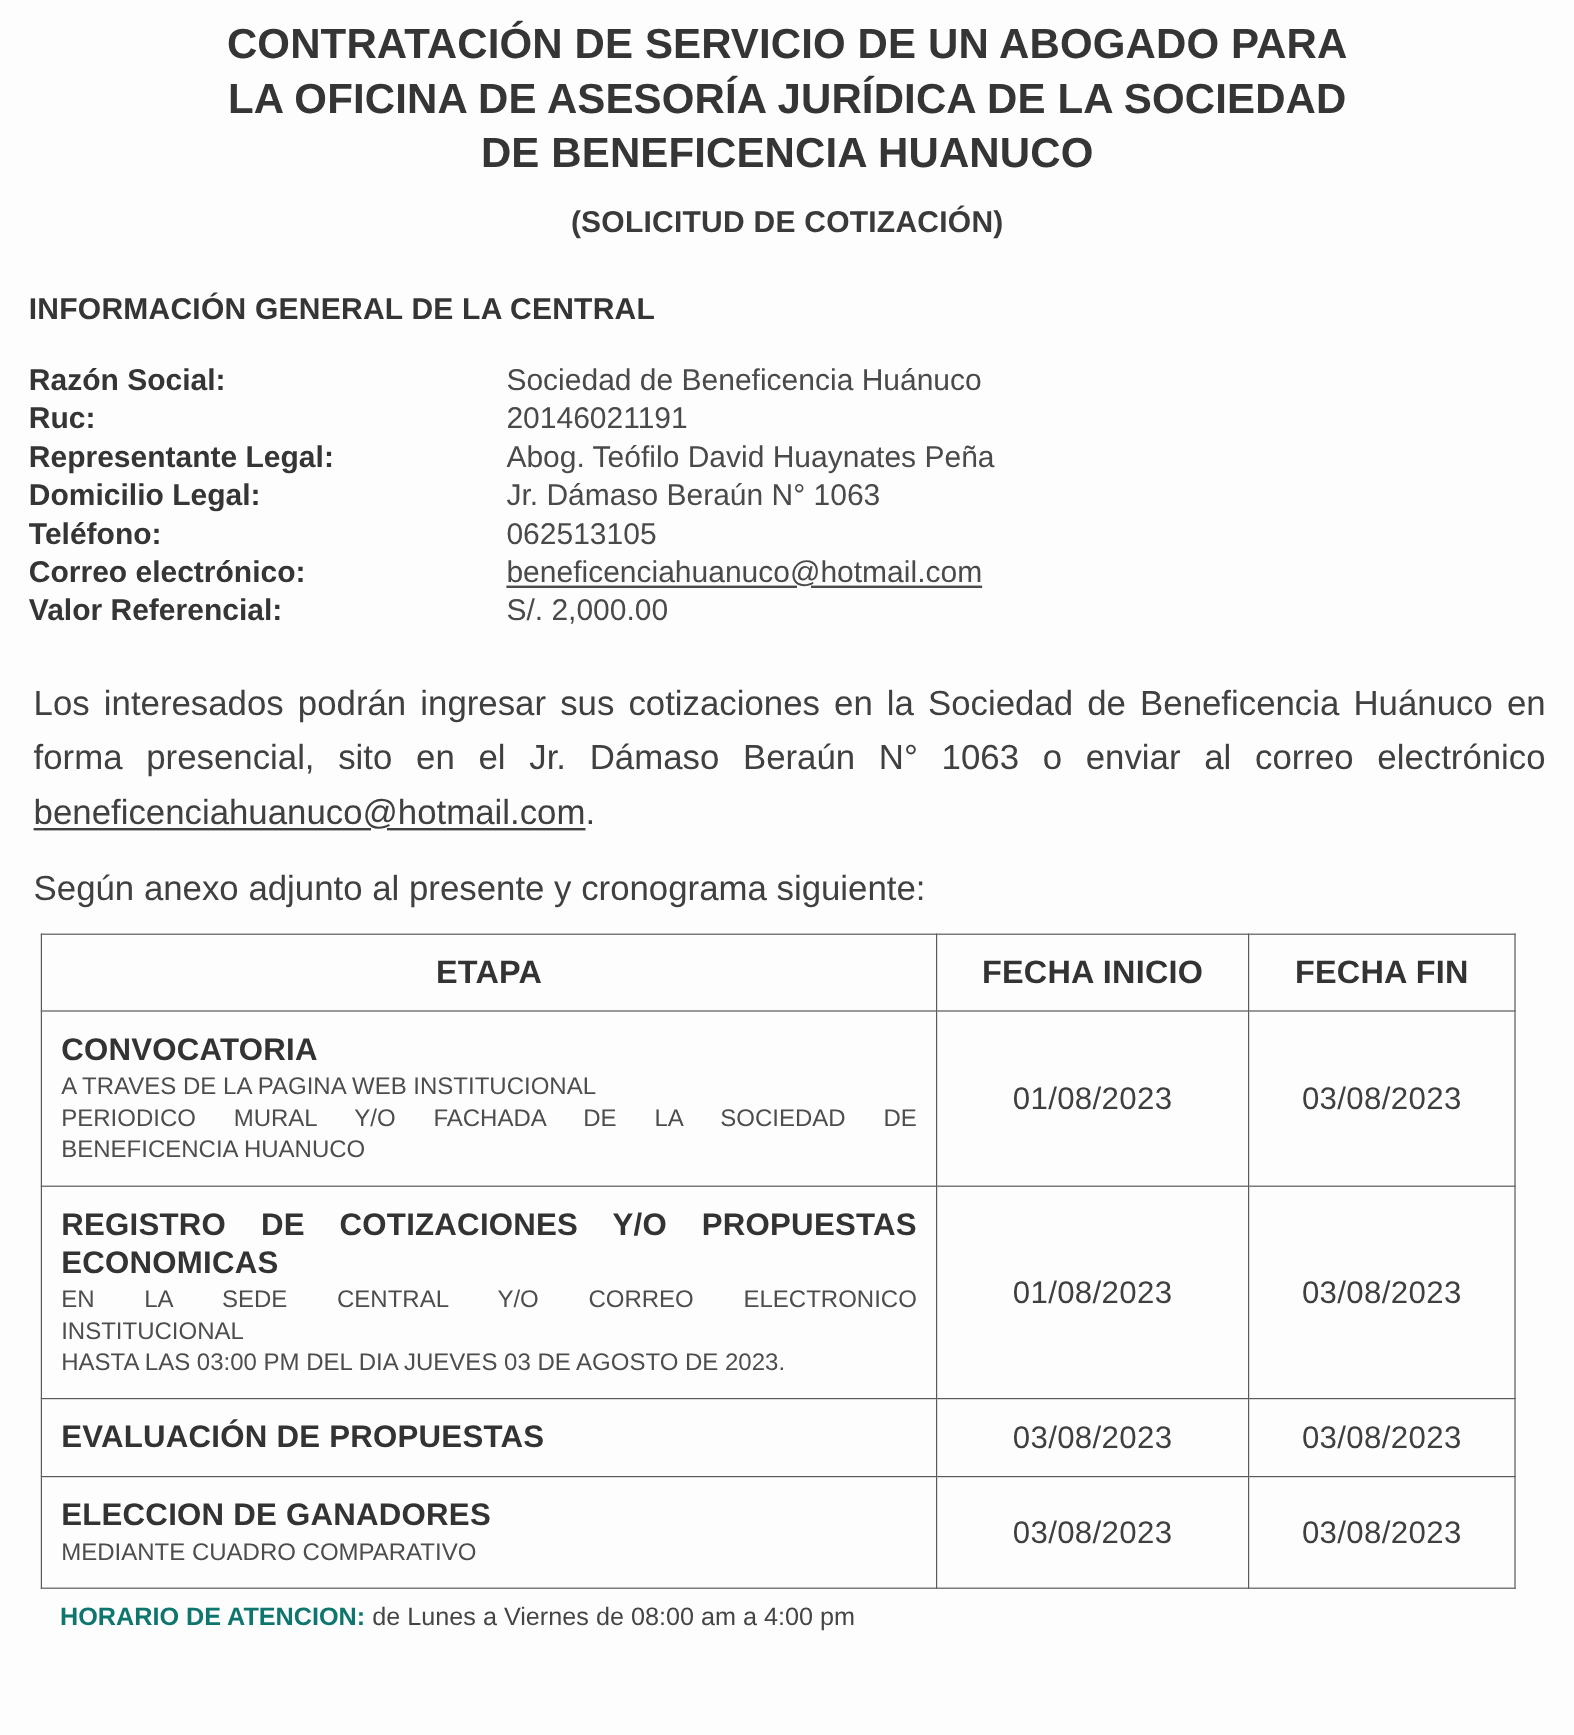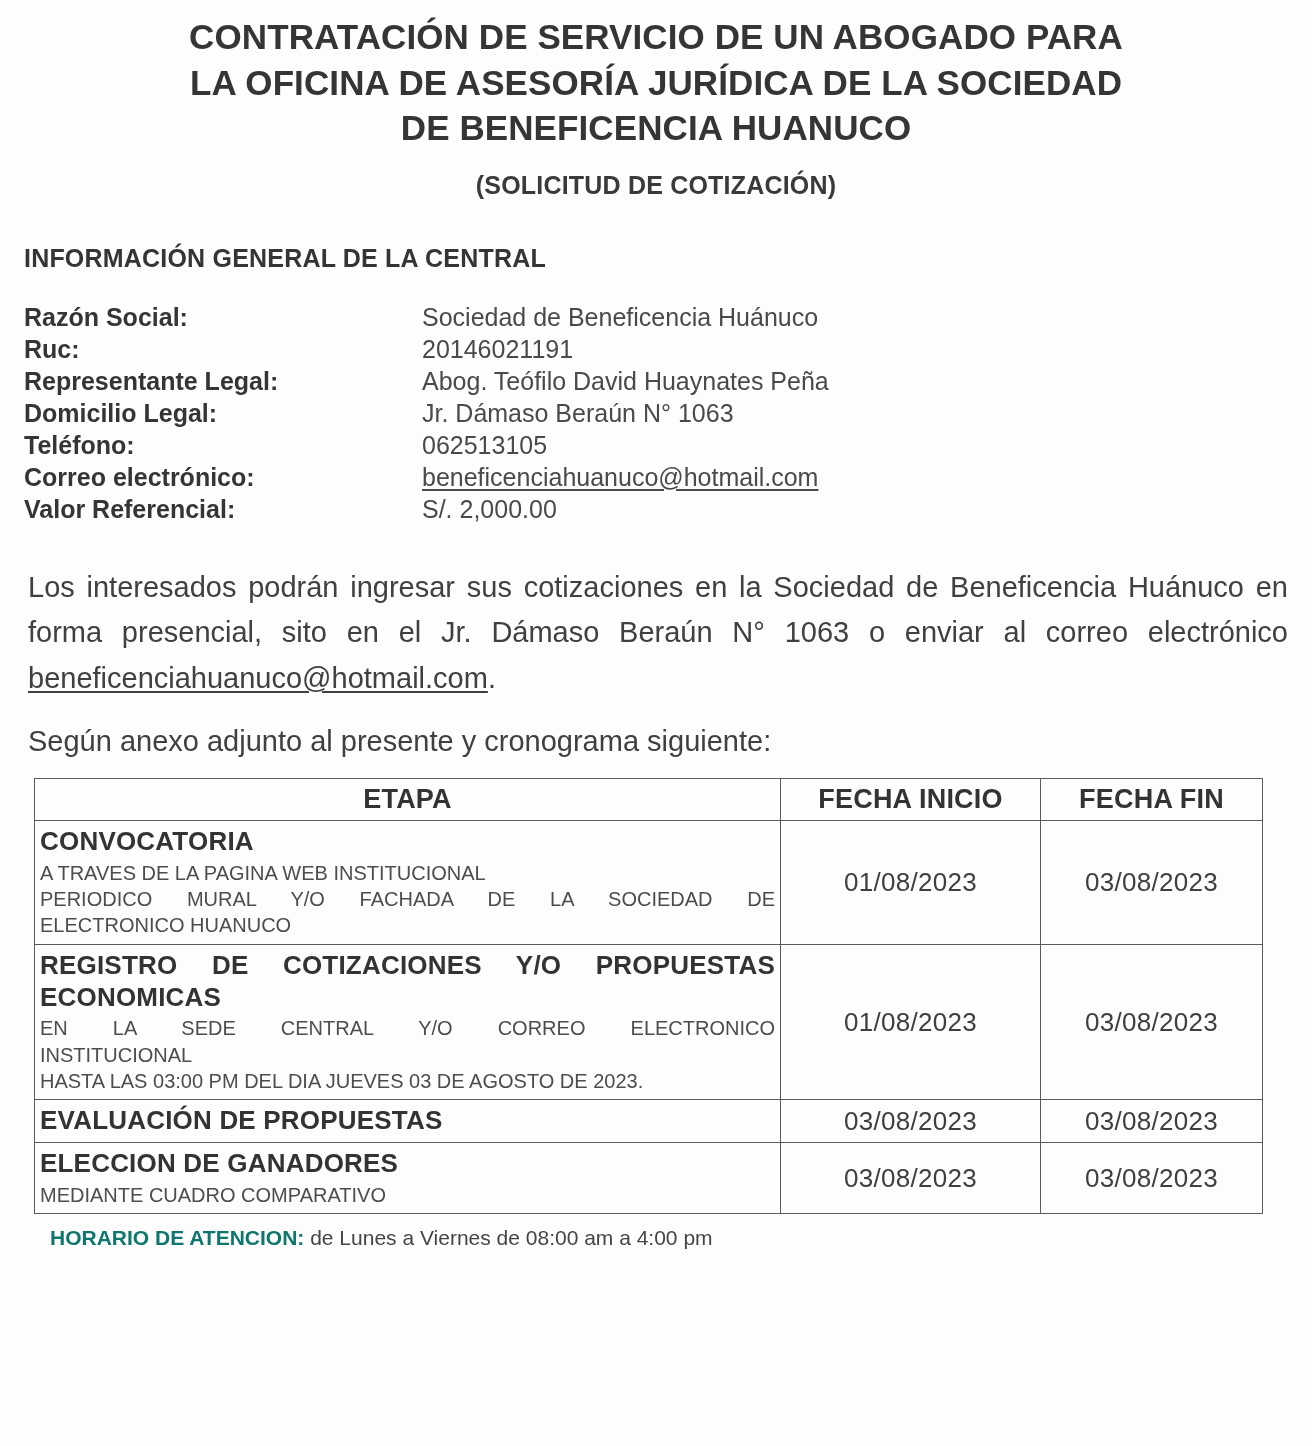--- a/index.html
+++ b/index.html
@@ -107,21 +107,21 @@
     width: 1228px;
   }
   table.schedule {
     border-collapse: collapse;
     width: 1228px;
     table-layout: fixed;
   }
   table.schedule td, table.schedule th {
     border: 1.6px solid #5a5a5a;
     vertical-align: middle;
-    padding: 5px;
+    padding: 16px;
   }
   col.c-etapa   { width: 746px; }
   col.c-inicio  { width: 260px; }
   col.c-fin     { width: 222px; }
 
   .th-cell {
     text-align: center;
     font-size: 27px;
     font-weight: bold;
     color: #333;
@@ -245,21 +245,21 @@
           <th class="th-cell">FECHA FIN</th>
         </tr>
       </thead>
       <tbody>
         <tr>
           <td class="etapa-cell">
             <div class="etapa-title no-stretch">CONVOCATORIA</div>
             <div class="etapa-detail">
               <span class="nline">A TRAVES DE LA PAGINA WEB INSTITUCIONAL</span>
               <span class="jline">PERIODICO MURAL Y/O FACHADA DE LA SOCIEDAD DE</span>
-              <span class="nline">ELECTRONICO HUANUCO</span>
+              <span class="nline">BENEFICENCIA HUANUCO</span>
             </div>
           </td>
           <td class="date-cell">01/08/2023</td>
           <td class="date-cell">03/08/2023</td>
         </tr>
         <tr>
           <td class="etapa-cell">
             <div class="etapa-title">REGISTRO DE COTIZACIONES Y/O PROPUESTAS ECONOMICAS</div>
             <div class="etapa-detail">
               <span class="jline">EN LA SEDE CENTRAL Y/O CORREO ELECTRONICO</span>

